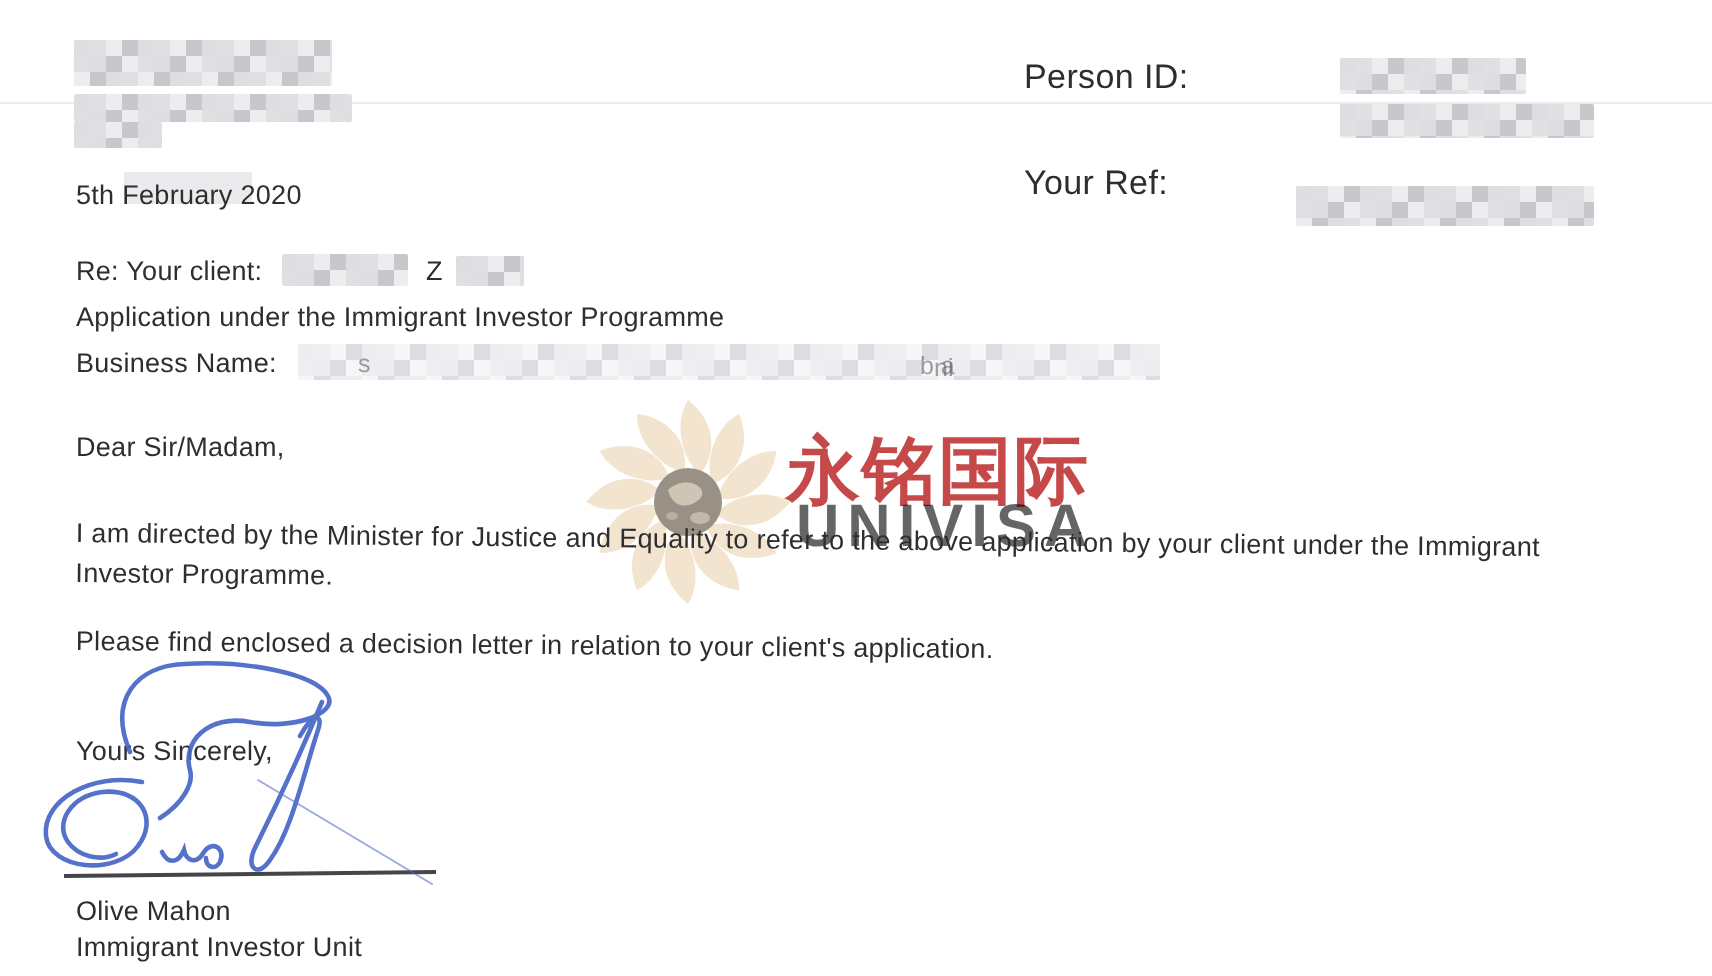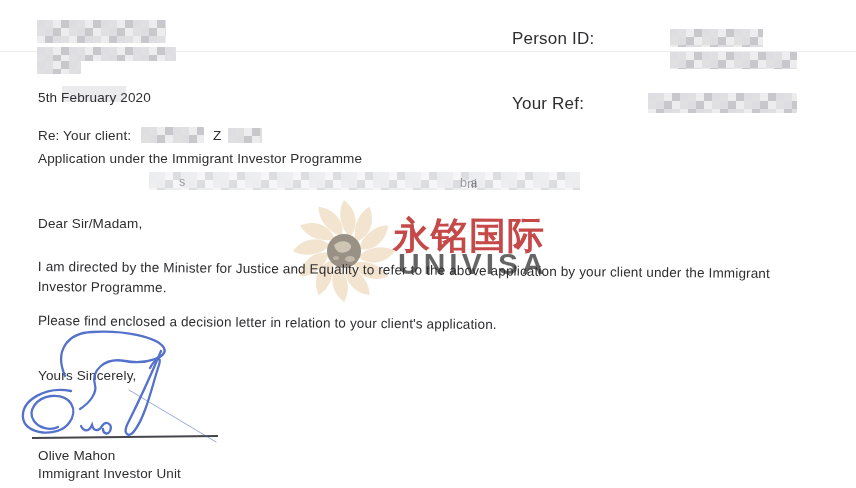--- a/index.html
+++ b/index.html
@@ -29,21 +29,21 @@
   
   #addr1{left:37px;top:20px;width:129px;height:23px;}
   #addr2{left:37px;top:47px;width:139px;height:14px;}
   #addr3{left:37px;top:61px;width:44px;height:13px;}
 
   #scanline{left:0;top:51px;width:856px;height:1px;background:rgba(110,110,125,.12);}
 
   
   #lbl-person{left:512px;top:31px;}
   #lbl-appno{left:512px;top:52px;}
-  #lbl-ref{left:512px;top:96px;}
+  #lbl-ref{left:512px;top:84px;}
   #val-person{left:670px;top:29px;width:93px;height:18px;}
   #val-appno{left:670px;top:52px;width:127px;height:17px;}
   #val-ref{left:648px;top:93px;width:149px;height:20px;}
 
   
   #date{left:38px;top:90px;z-index:2;}
   #date-overlay{left:62px;top:86px;width:64px;height:16px;background:#e6e6e9;opacity:.8;z-index:1;}
 
   
   #re-line{left:38px;top:128px;z-index:2;}
@@ -96,20 +96,21 @@
   <div class="redact" id="val-ref"></div>
 
   <div class="abs" id="date-overlay"></div>
   <div class="abs t135" id="date">5th February 2020</div>
 
   <div class="abs t135 bold" id="re-line">Re: Your client:</div>
   <div class="redact" id="re-redact1"></div>
   <div class="abs t135" id="re-z">Z</div>
   <div class="redact" id="re-redact2"></div>
   <div class="abs t135 bold" id="subject2">Application under the Immigrant Investor Programme</div>
+  <div class="abs t135 bold" id="biz-line">Business Name:</div>
   <div class="redact light" id="biz-redact"></div>
   <span class="ghost" id="ghost1">s</span>
   <span class="ghost" id="ghost2">b a</span>
   <span class="ghost" id="ghost3">ni</span>
 
   <div class="abs t135" id="salutation">Dear Sir/Madam,</div>
 
   <div class="abs" id="wm-logo">
     <svg width="112" height="112" viewBox="0 0 112 112">
       <g opacity="0.9">

